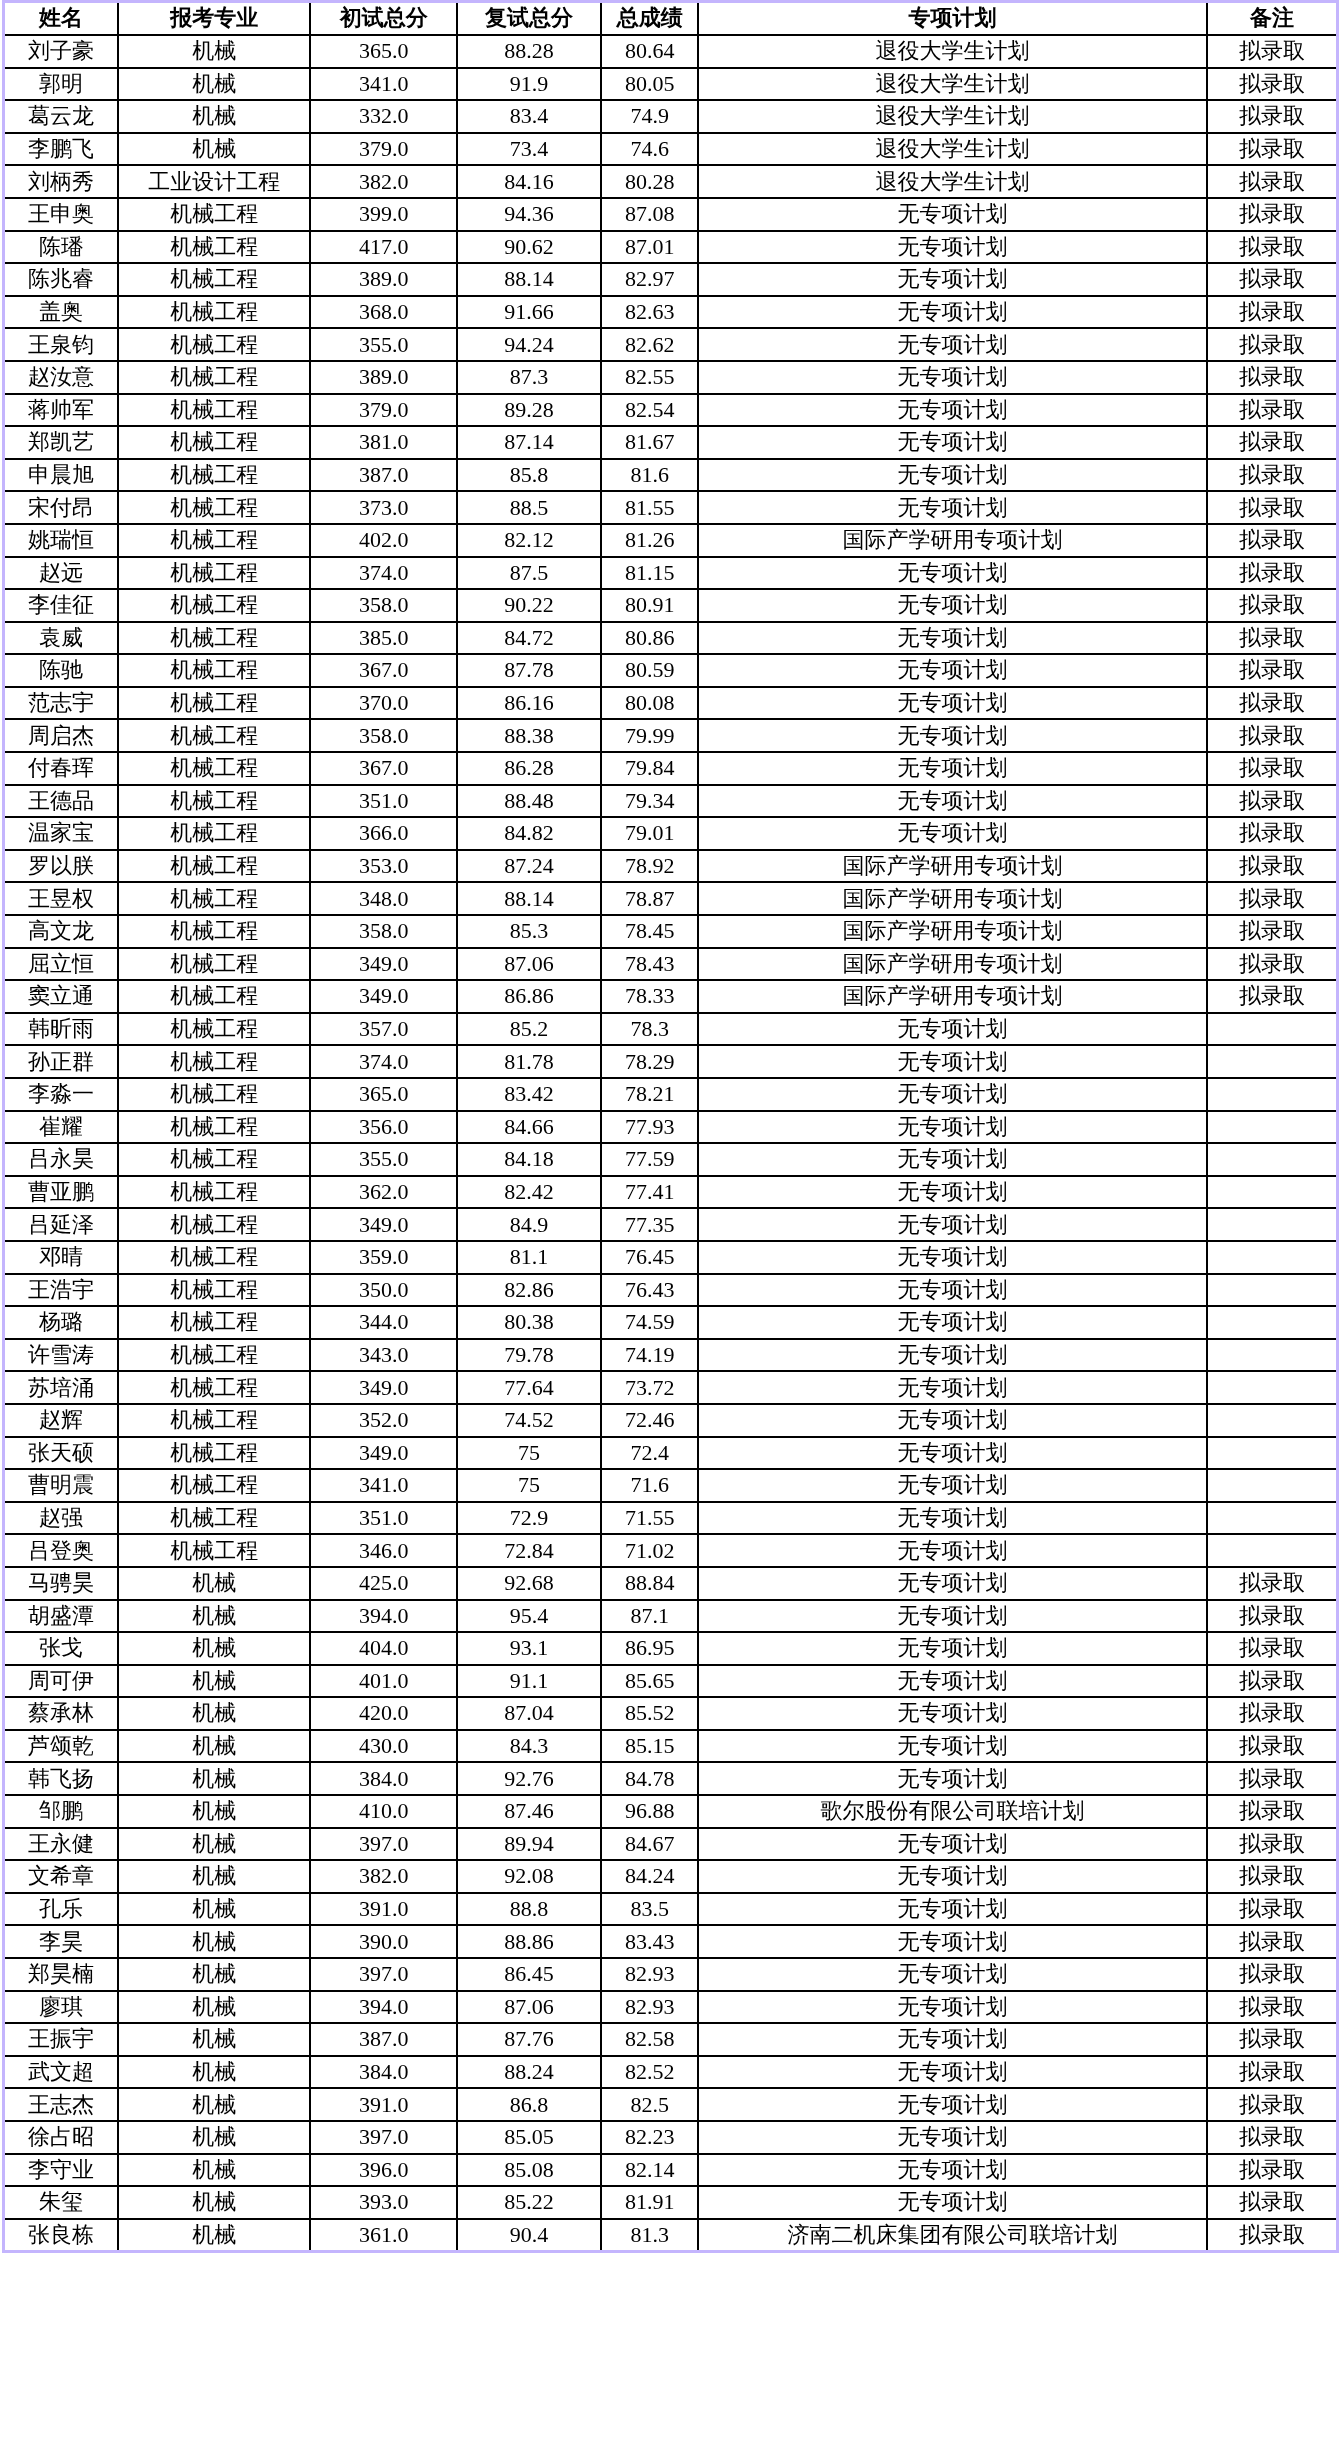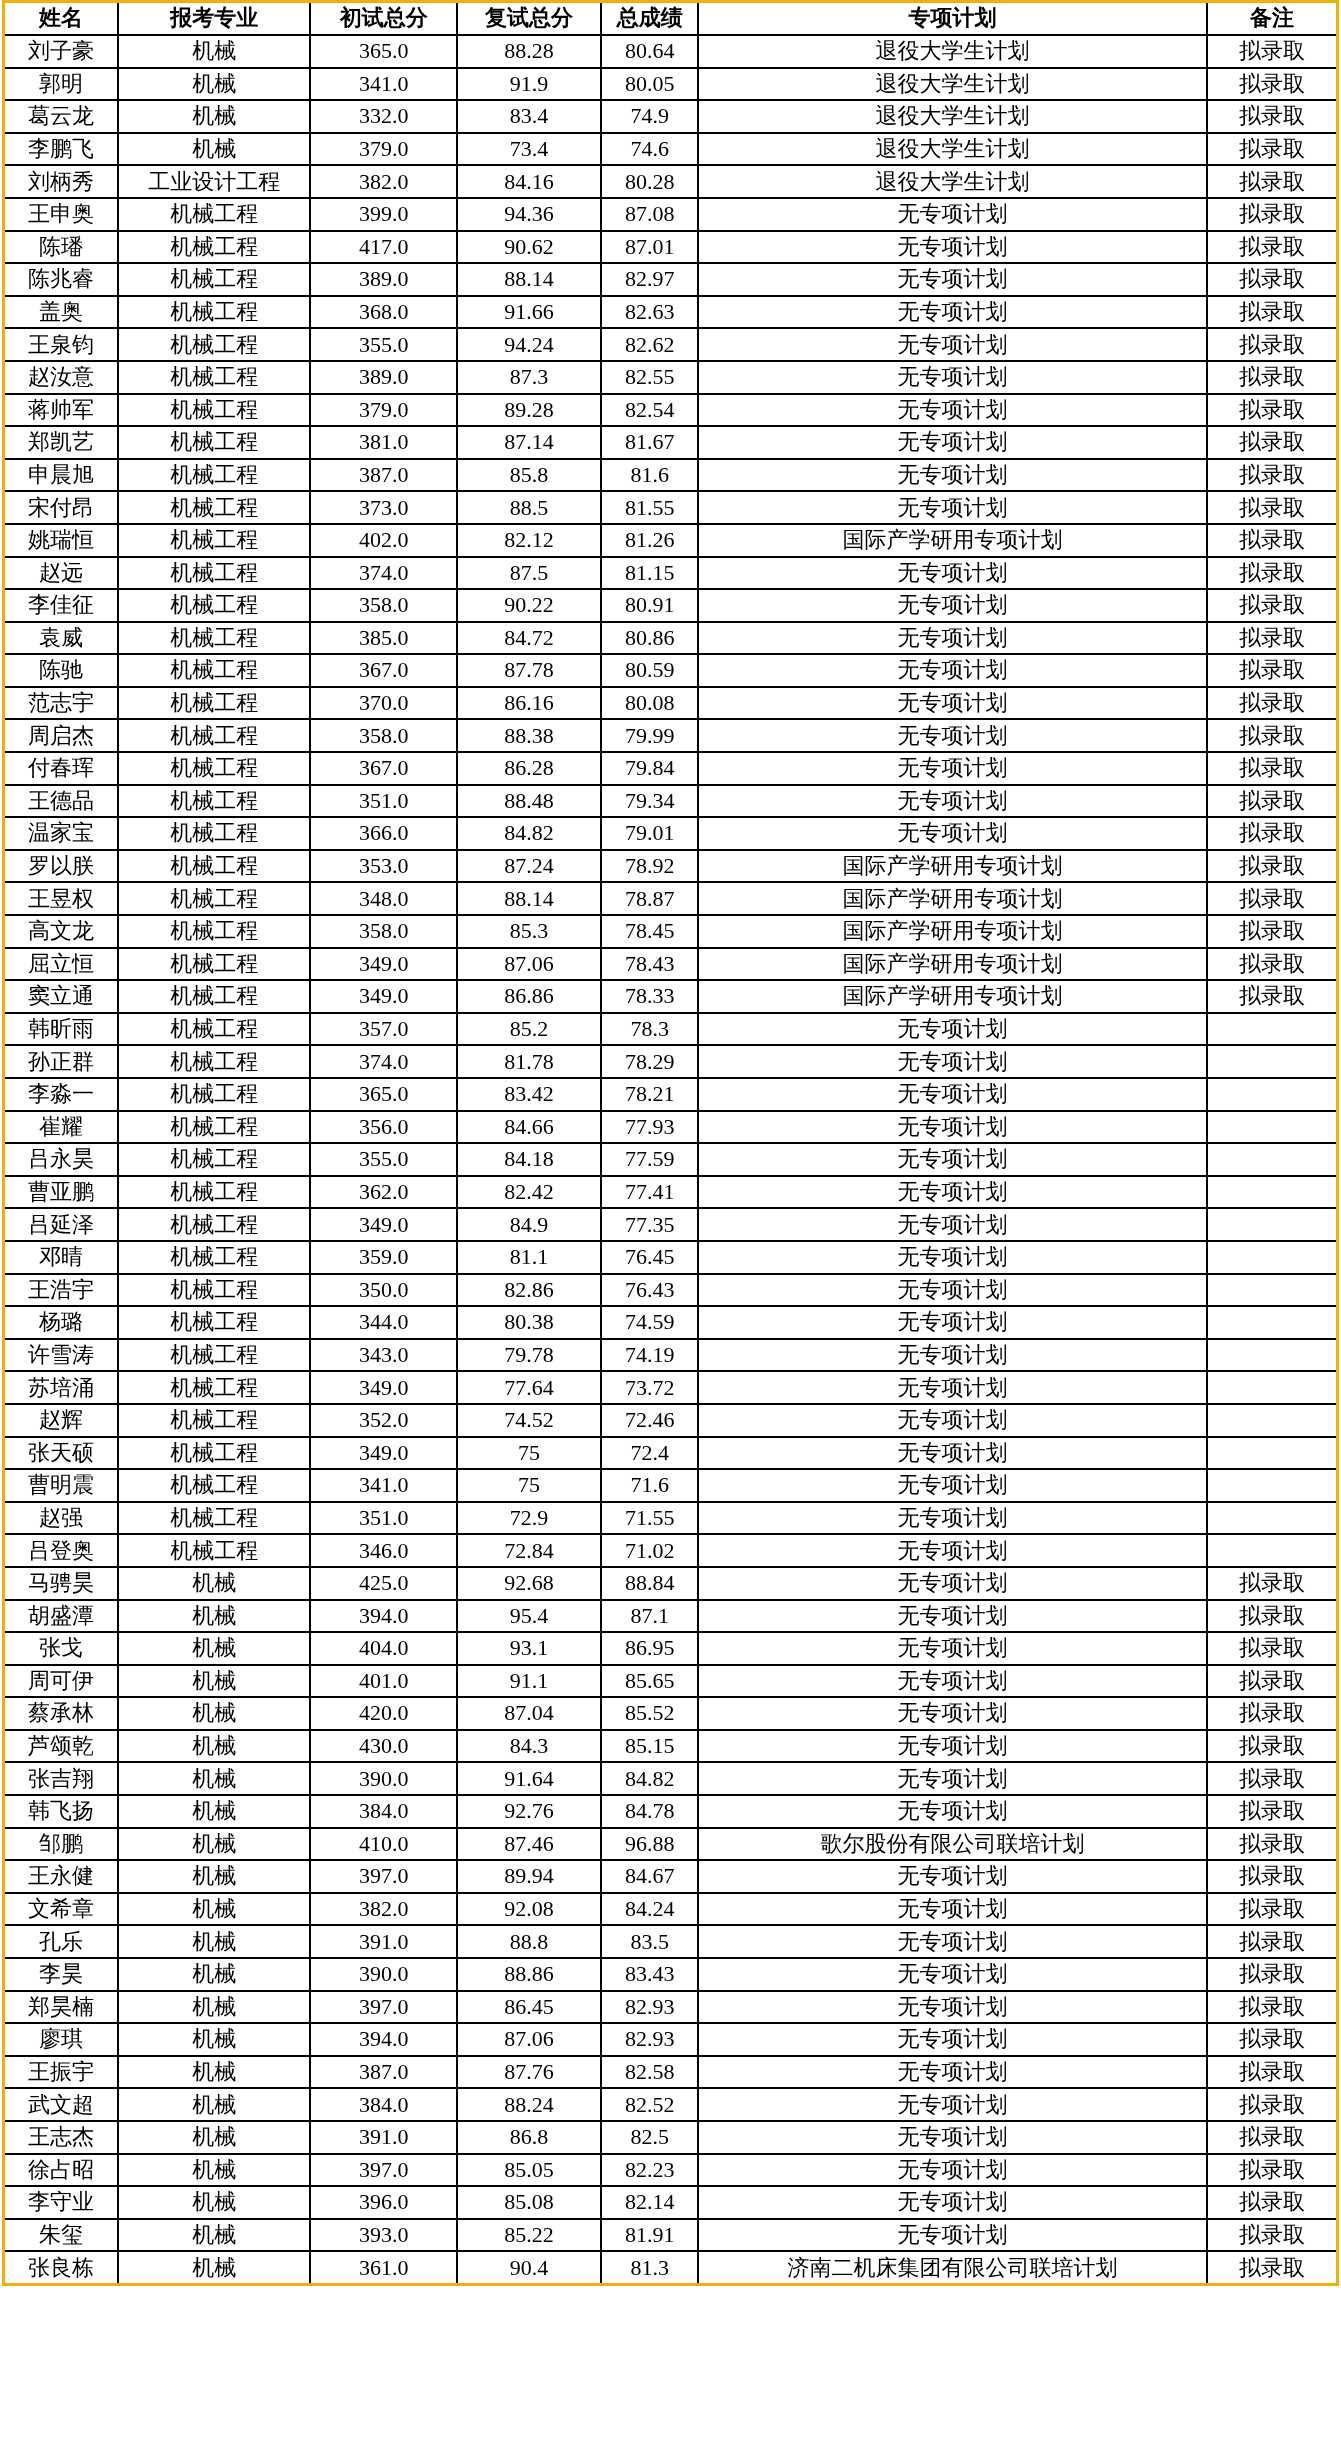--- a/index.html
+++ b/index.html
@@ -11,21 +11,21 @@
     width: 1341px;
     height: 2438px;
     font-family: "Liberation Serif", "DejaVu Serif", serif;
     color: #000;
   }
   table[data-name="admission-table"] {
     border-collapse: collapse;
     table-layout: fixed;
     width: 1337px;
     margin-left: 2px;
-    border: 3px solid #eab308;
+    border: 3px solid #c4b5fd;
   }
   th, td {
     border: 2px solid #000;
     padding: 0;
     text-align: center;
     vertical-align: middle;
     white-space: nowrap;
     overflow: hidden;
     font-size: 22px;
     line-height: 1.1;
@@ -542,29 +542,20 @@
       <tr data-name="table-row">
         <td data-name="cell-name">芦颂乾</td>
         <td data-name="cell-major">机械</td>
         <td data-name="cell-initial-score">430.0</td>
         <td data-name="cell-retest-score">84.3</td>
         <td data-name="cell-total-score">85.15</td>
         <td data-name="cell-special-plan">无专项计划</td>
         <td data-name="cell-remark">拟录取</td>
       </tr>
       <tr data-name="table-row">
-        <td data-name="cell-name">张吉翔</td>
-        <td data-name="cell-major">机械</td>
-        <td data-name="cell-initial-score">390.0</td>
-        <td data-name="cell-retest-score">91.64</td>
-        <td data-name="cell-total-score">84.82</td>
-        <td data-name="cell-special-plan">无专项计划</td>
-        <td data-name="cell-remark">拟录取</td>
-      </tr>
-      <tr data-name="table-row">
         <td data-name="cell-name">韩飞扬</td>
         <td data-name="cell-major">机械</td>
         <td data-name="cell-initial-score">384.0</td>
         <td data-name="cell-retest-score">92.76</td>
         <td data-name="cell-total-score">84.78</td>
         <td data-name="cell-special-plan">无专项计划</td>
         <td data-name="cell-remark">拟录取</td>
       </tr>
       <tr data-name="table-row">
         <td data-name="cell-name">邹鹏</td>

